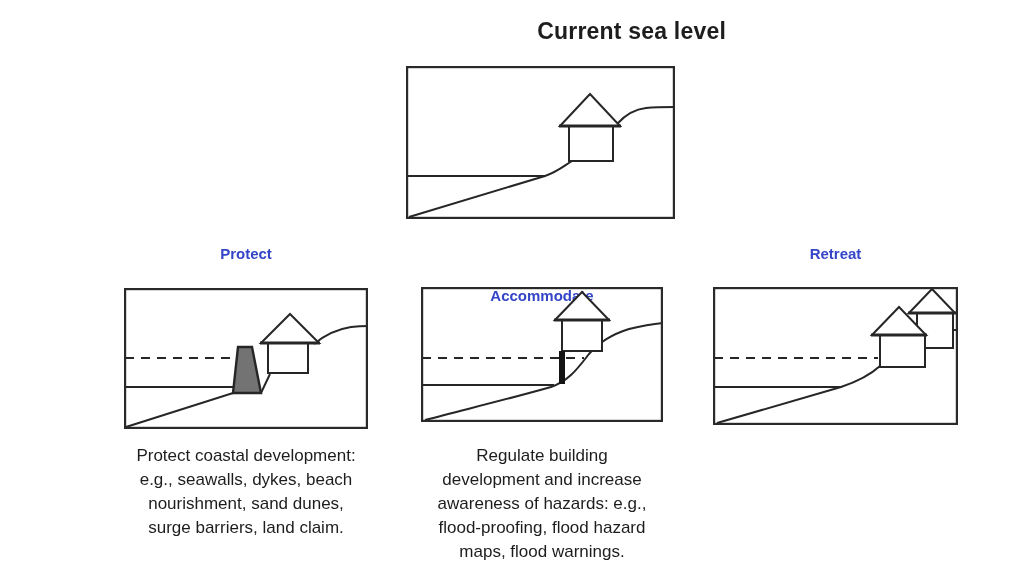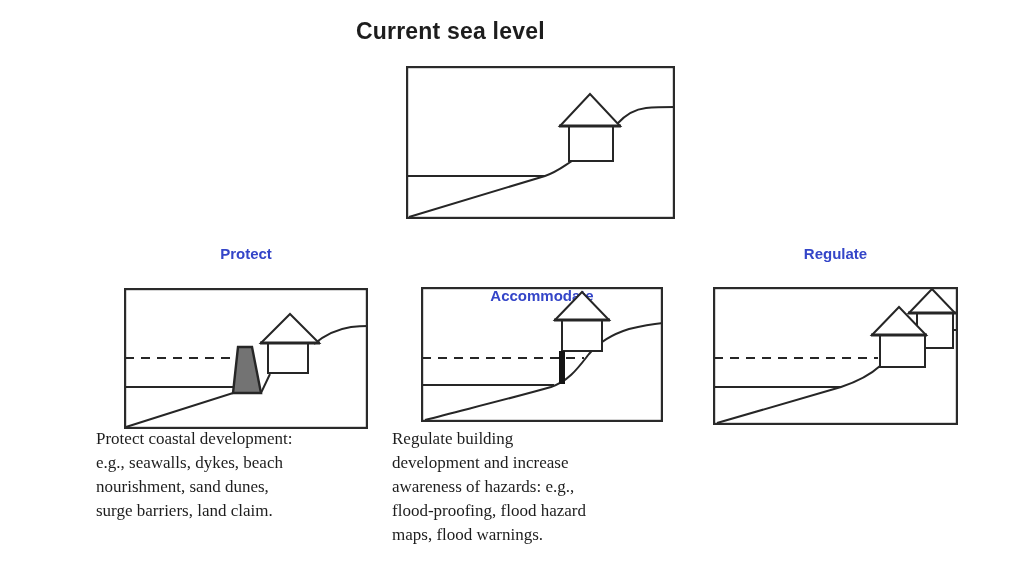--- a/index.html
+++ b/index.html
@@ -7,36 +7,36 @@
     position:relative;
     width:1024px;height:576px;
     background:#ffffff;
     font-family:"Liberation Sans", sans-serif;
     color:#1d1d1d;
     overflow:hidden;
   }
   .abs{position:absolute;}
   .diagram-title{
     left:356px;top:18px;width:370px;
-    text-align:left;
+    text-align:right;
     font-size:23px;font-weight:700;letter-spacing:.2px;
     color:#1d1d1d;
   }
   .strategy-label{
     top:245px;
     text-align:center;
     font-size:15px;font-weight:700;
     color:#3445c8;
   }
   .strategy-desc{
-    top:427px;width:300px;
+    top:444px;width:300px;
+    text-align:center;
     font-size:17px;line-height:24px;
     color:#1d1d1d;
     white-space:pre-line;
-    font-family:Liberation Serif, serif;
   }
   svg{display:block;}
   .ln{stroke:#262626;stroke-width:2;fill:none;}
   .ln-thick{stroke:#262626;stroke-width:3;fill:none;}
   .dash{stroke:#262626;stroke-width:2.2;fill:none;stroke-dasharray:9 7;}
   .shape{stroke:#262626;stroke-width:2;fill:#ffffff;}
   .border{stroke:#2a2a2a;stroke-width:2.4;fill:none;}
 </style>
 </head>
 <body>
@@ -92,21 +92,21 @@
     <rect x="138" y="64" width="6" height="33" stroke="none" fill="#141414"></rect>
     <rect class="border" x="1" y="1" width="240" height="133"></rect>
   </svg>
 
   <div class="abs strategy-desc" style="left:392px;">Regulate building
 development and increase
 awareness of hazards: e.g.,
 flood-proofing, flood hazard
 maps, flood warnings.</div>
 
-  <div class="abs strategy-label" style="left:713px;width:245px;">Regulate</div>
+  <div class="abs strategy-label" style="left:713px;width:245px;">Retreat</div>
 
   <svg class="abs" style="left:713px;top:287px;" width="245" height="138" viewBox="0 0 245 138">
     <path class="dash" d="M1,71 L165,71"></path>
     <path class="ln" d="M1,100 L128,100"></path>
     <path class="ln" d="M4,136 L128,100 C143,95 156,89 167,79"></path>
     <g>
       <polygon class="shape" points="196,26 219,2 242,26"></polygon>
       <rect class="shape" x="204" y="26" width="36" height="35"></rect>
       <path class="ln-thick" d="M195,26 L243,26"></path>
       <path class="ln" d="M240,43 L244,43"></path>

